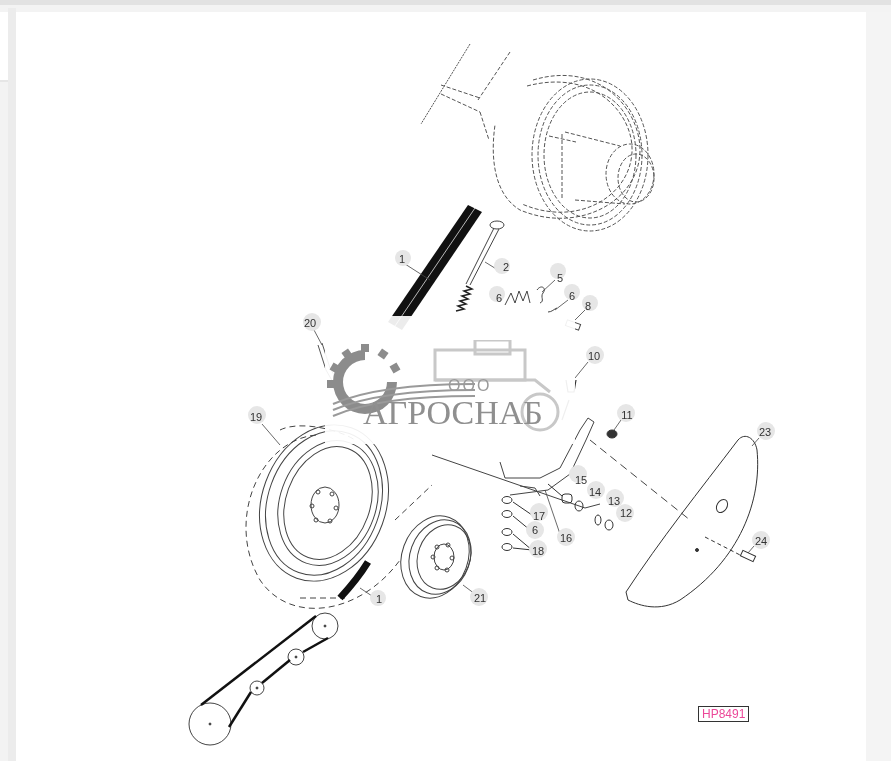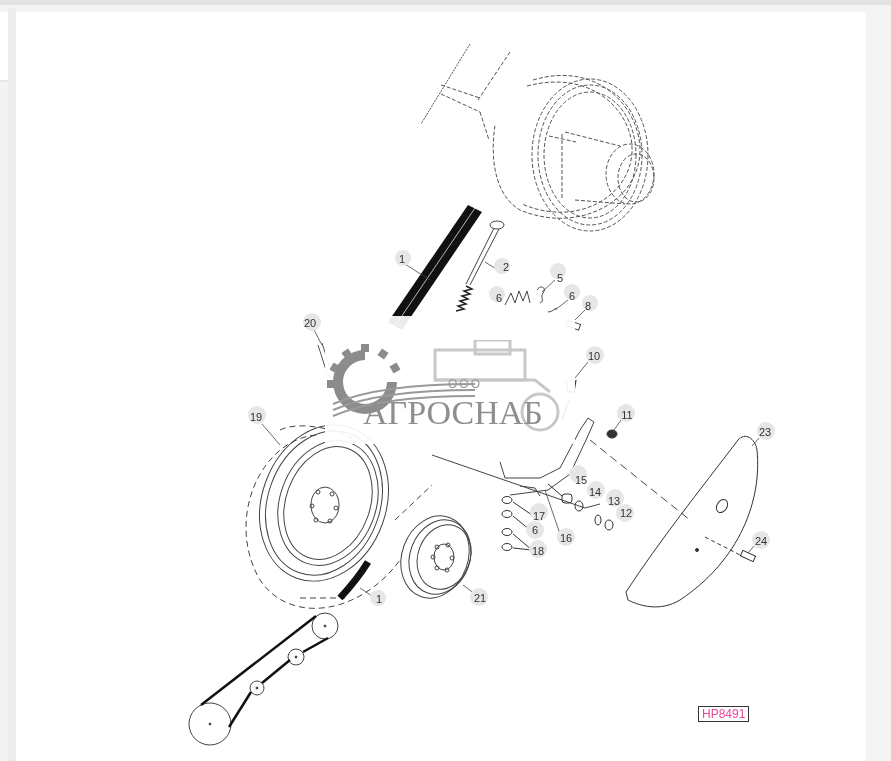--- a/index.html
+++ b/index.html
@@ -22,21 +22,21 @@
     .ref-box {
       position: absolute; left: 698px; top: 706px;
       border: 1px solid #333; padding: 0 3px; font-size: 12px; line-height: 14px;
       color: #ec4899; background: #fff; font-family: "Liberation Sans", sans-serif;
     }
     .watermark {
       position: absolute; left: 325px; top: 316px; width: 250px; height: 128px;
       background: rgba(255,255,255,0.92);
     }
     .wm-ooo {
-      position: absolute; left: 448px; top: 377px; font-size: 12px; color: #9a9a9a;
+      position: absolute; left: 448px; top: 377px; font-size: 16px; color: #9a9a9a;
       letter-spacing: 2px; font-family: "Liberation Sans", sans-serif;
     }
     .wm-name {
       position: absolute; left: 363px; top: 394px; font-size: 34px; color: #8f8f8f;
       font-family: "Liberation Serif", serif; letter-spacing: 0px;
     }
   </style>
 </head>
 <body>
 

